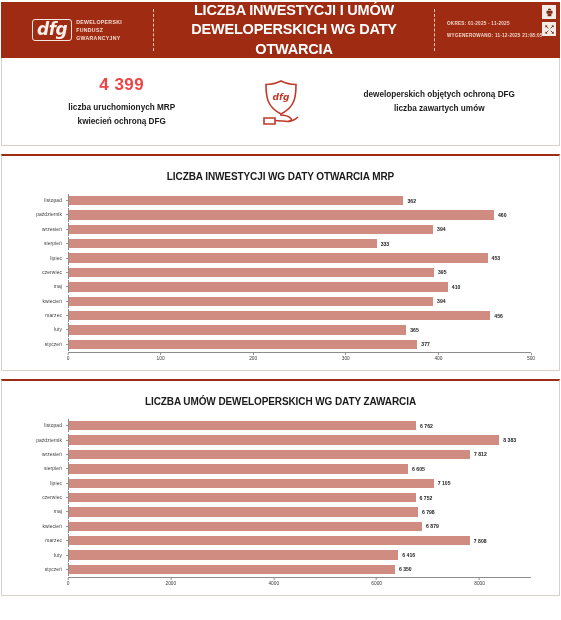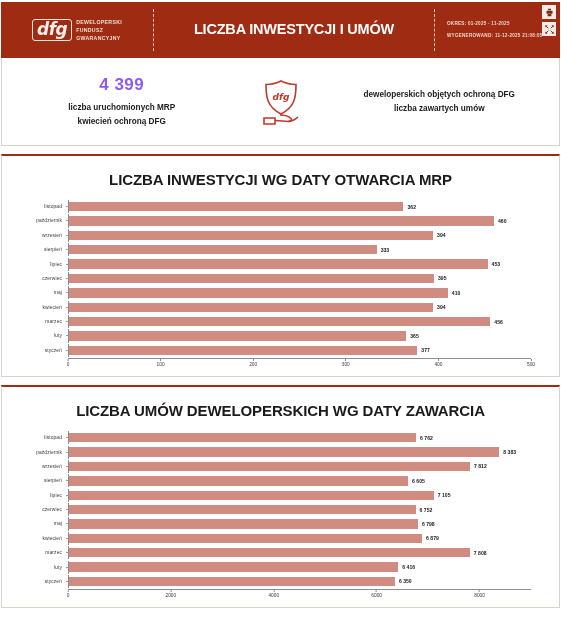--- a/index.html
+++ b/index.html
@@ -111,21 +111,21 @@
     display: flex;
     align-items: center;
     background: #fff;
   }
   .kpi {
     flex: 1 1 0;
     text-align: center;
     padding: 0 10px;
   }
   .kpi-value {
-    color: #8b5cf6;
+    color: #ef4444;
     font-size: 17px;
     font-weight: bold;
     margin-bottom: 6px;
     letter-spacing: 0.5px;
   }
   .kpi-label {
     color: #1b1b1b;
     font-size: 8.2px;
     font-weight: bold;
     line-height: 1.7;
@@ -140,21 +140,21 @@
   
   .chart-card {
     margin: 8px 1px 0 1px;
     border: 1px solid #d8d2cd;
     border-top: 2px solid #9e2b12;
     background: #fff;
     padding: 8px 0 6px 0;
   }
   .chart-title {
     text-align: center;
-    font-size: 15px;
+    font-size: 10px;
     font-weight: bold;
     color: #1b1b1b;
     letter-spacing: -0.1px;
     margin: 7px 0 12px 0;
   }
   .plot {
     position: relative;
     padding: 0 28px 0 0;
   }
   .bar-row {
@@ -237,20 +237,21 @@
           <div>FUNDUSZ</div>
           <div>GWARANCYJNY</div>
         </div>
       </div>
     </div>
 
     <div class="header-divider"></div>
 
     <div class="header-title">
       <div>LICZBA INWESTYCJI I UMÓW</div>
+      <div>DEWELOPERSKICH WG DATY OTWARCIA</div>
     </div>
 
     <div class="header-divider"></div>
 
     <div class="header-meta">
       <div>OKRES: 01-2025 - 11-2025</div>
       <div>WYGENEROWANO: 11-12-2025 21:08:05</div>
     </div>
 
     <div class="header-tools">

